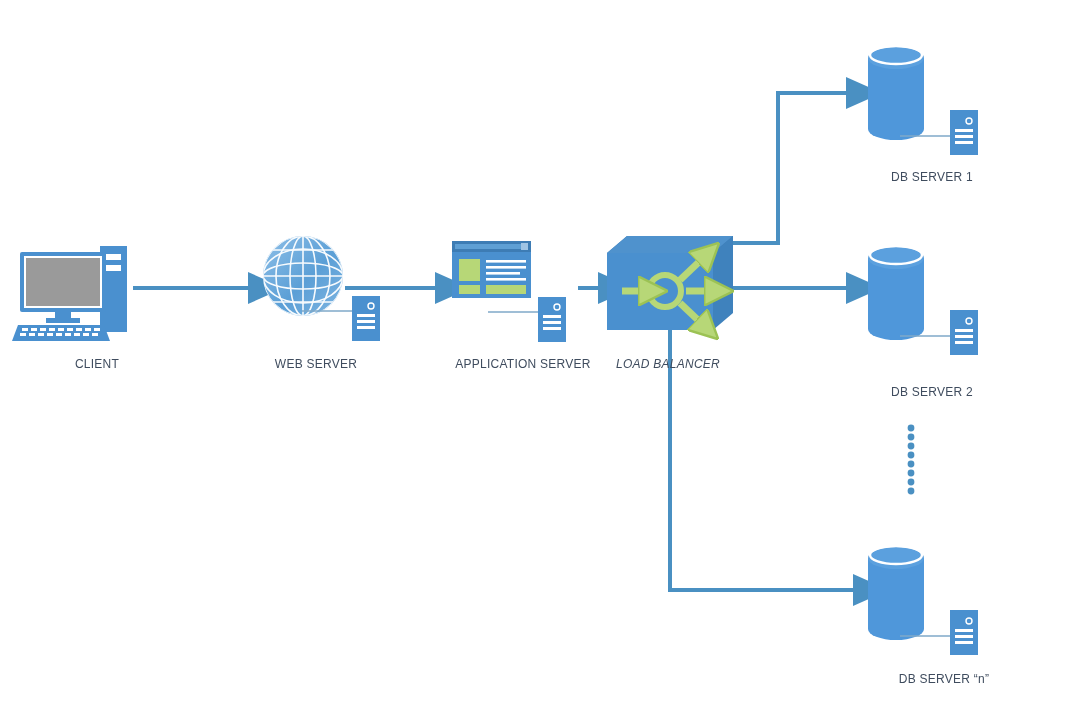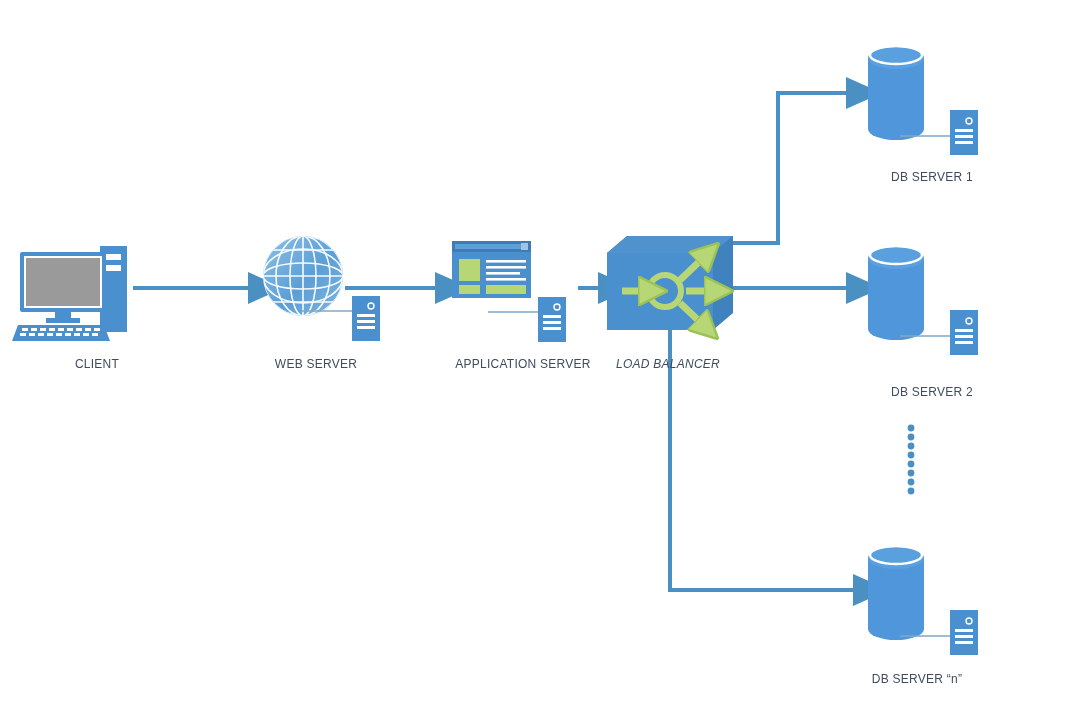--- a/index.html
+++ b/index.html
@@ -259,15 +259,15 @@
   <div class="node-label" style="left:316px; top:357px;">WEB SERVER</div>
 
   <div class="node-label" style="left:511px; top:357px;margin-left:12px;">APPLICATION SERVER</div>
 
   <div class="node-label" style="left:668px; top:357px;font-style:italic;">LOAD BALANCER</div>
 
   <div class="node-label" style="left:932px; top:170px;">DB SERVER 1</div>
 
   <div class="node-label" style="left:932px; top:370px;margin-top:15px;">DB SERVER 2</div>
 
-  <div class="node-label" style="left:917px; top:672px;">DB SERVER “n”</div>
+  <div class="node-label" style="left:944px; top:672px;">DB SERVER “n”</div>
 
 </div>
 
 </body></html>

